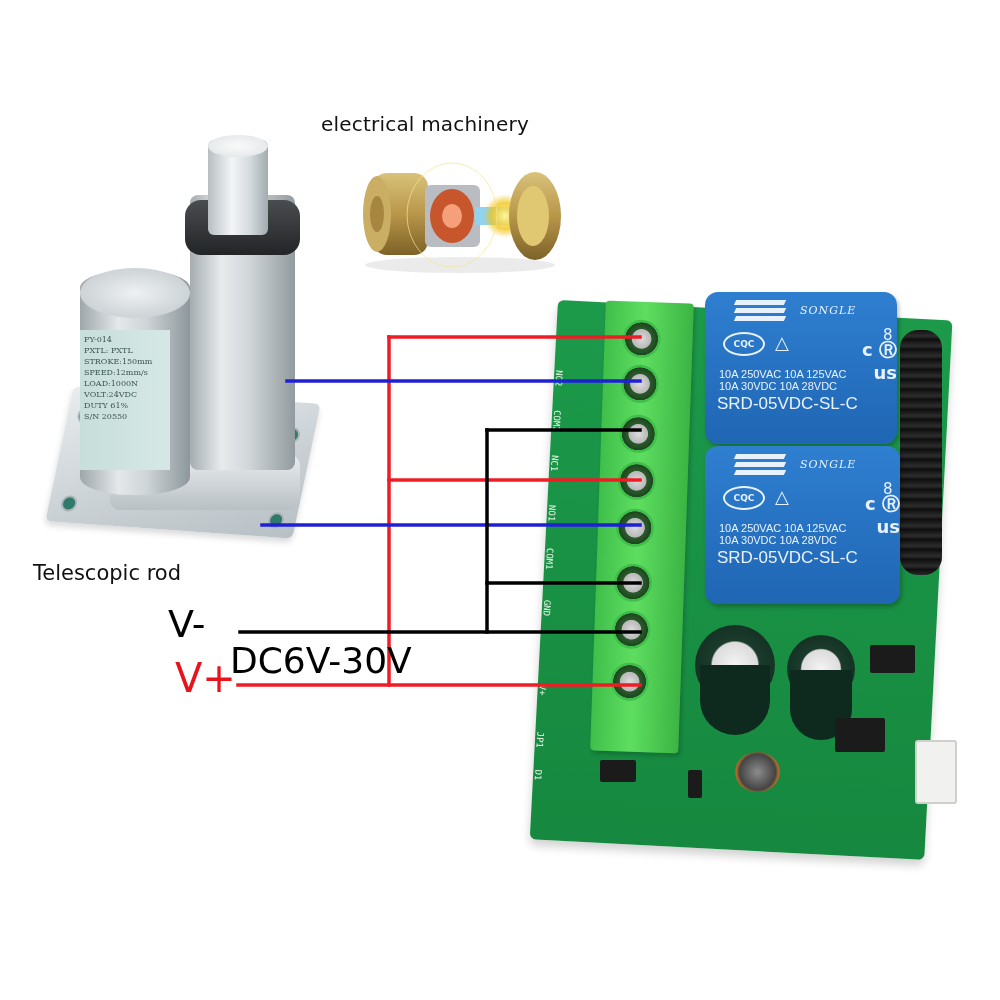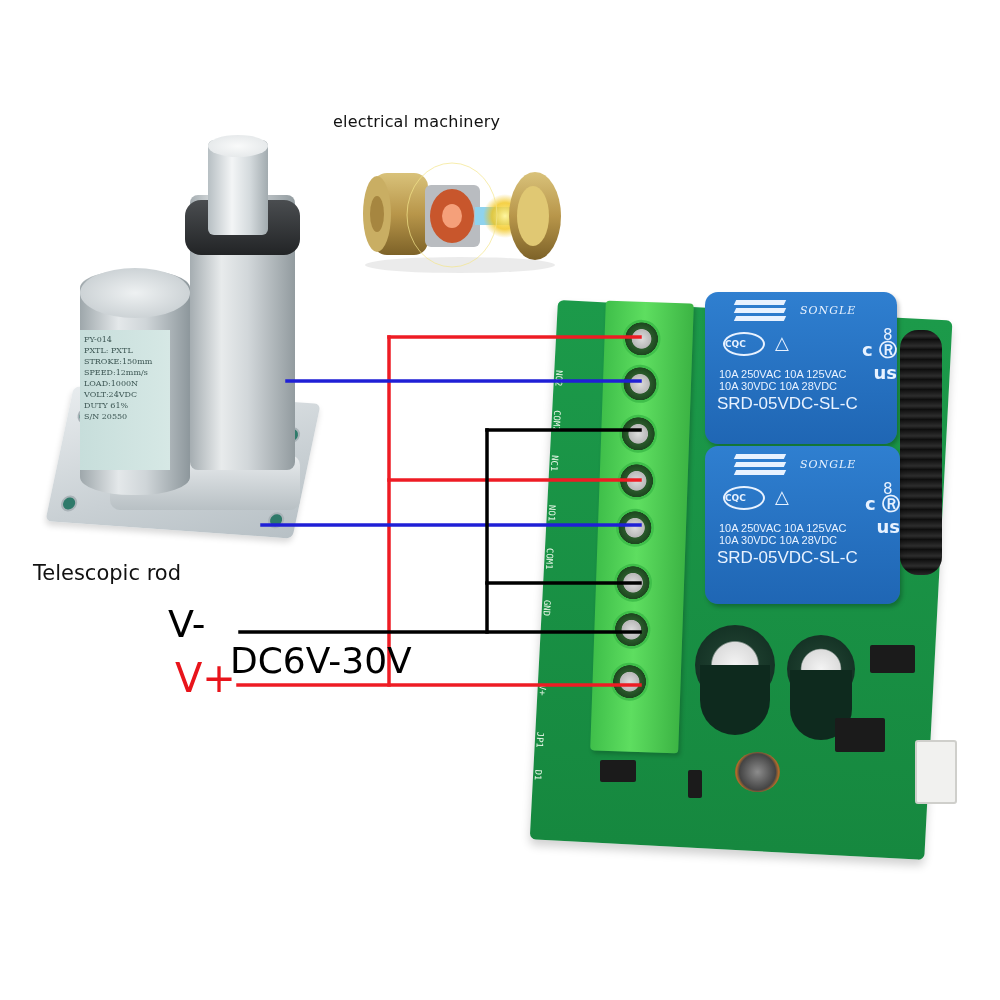--- a/index.html
+++ b/index.html
@@ -1,19 +1,19 @@
 <!DOCTYPE html>
 <html><head>
 <meta charset="utf-8">
 <style>
   html,body{margin:0;padding:0;background:#fff;}
   body{width:1000px;height:1000px;position:relative;overflow:hidden;font-family:"DejaVu Sans","Liberation Sans",sans-serif;}
   .abs{position:absolute;}
   .label{color:#111;white-space:nowrap;}
-  #lbl-machinery{left:333px;top:112px;font-size:16px;letter-spacing:0.2px;}
+  #lbl-machinery{left:321px;top:112px;font-size:20px;letter-spacing:0.2px;}
   #lbl-telescopic{left:33px;top:561px;font-size:21px;}
   #lbl-vminus{left:168px;top:602px;font-size:38px;color:#000;}
   #lbl-vplus{left:175px;top:655px;font-size:40px;color:#e8141b;}
   #lbl-dc{left:230px;top:640px;font-size:36px;color:#000;}
 
   
   .plate{left:58px;top:395px;width:250px;height:135px;background:linear-gradient(160deg,#e8ecee,#c9d0d4 60%,#b7c0c5);transform:skewX(-8deg) rotate(4deg);border-radius:6px;box-shadow:0 4px 6px rgba(0,0,0,.15);}
   .hole{width:12px;height:12px;border-radius:50%;background:#2f7a6a;border:2px solid #aab3b8;}
   .motor{left:80px;top:270px;width:110px;height:225px;background:linear-gradient(90deg,#9ea7ab,#e4e8ea 35%,#cfd5d8 60%,#8d979c);border-radius:52px/18px;}
   .motor-cap{left:80px;top:268px;width:110px;height:50px;border-radius:55px/25px;background:radial-gradient(ellipse at 50% 50%,#eef1f2,#cdd3d6 70%,#a9b1b5);}
@@ -27,21 +27,21 @@
   
   .mach{left:355px;top:155px;width:215px;height:120px;}
 
   
   .pcb{left:558px;top:300px;width:395px;height:540px;background:linear-gradient(180deg,#1c9a4a,#16883f);transform:rotate(3deg);transform-origin:0 0;border-radius:6px;box-shadow:0 6px 10px rgba(0,0,0,.18);}
   .silk{position:absolute;left:10px;font-family:"DejaVu Sans Mono",monospace;font-size:9px;color:#e6f5e6;transform:rotate(90deg);transform-origin:left top;}
   .term-block{left:598px;top:302px;width:88px;height:450px;background:linear-gradient(90deg,#3fbf4a,#5ede60 45%,#3cb444);border-radius:4px;transform:rotate(2deg);box-shadow:2px 3px 4px rgba(0,0,0,.2);}
   .screw{position:absolute;left:18px;width:38px;height:38px;border-radius:50%;background:radial-gradient(circle,#dcdcdc 0,#b9b9b9 35%,#2a5a2b 38%,#1d471f 60%,#3fbf4a 62%);}
   .relay{background:linear-gradient(180deg,#2f7fd0,#1f66b4);border-radius:13px;color:#e8f2ff;box-shadow:2px 3px 4px rgba(0,0,0,.25);}
   .relay .brand{position:absolute;left:95px;top:12px;font-family:"DejaVu Serif",serif;font-style:italic;font-size:11px;letter-spacing:1px;}
-  .relay .cqc{position:absolute;left:18px;top:40px;width:38px;height:20px;border:2px solid #e8f2ff;border-radius:50%;font-size:9px;text-align:left;line-height:20px;font-weight:bold;}
+  .relay .cqc{position:absolute;left:18px;top:40px;width:38px;height:20px;border:2px solid #e8f2ff;border-radius:50%;font-size:9px;text-align:center;line-height:20px;font-weight:bold;}
   .relay .tri{position:absolute;left:70px;top:40px;font-size:18px;}
   .relay .ul{position:absolute;left:135px;top:46px;font-size:18px;font-weight:bold;text-align:right;}
   .relay .eight{position:absolute;left:178px;top:36px;font-size:15px;line-height:14px;text-align:center;}
   .relay .specs{position:absolute;left:14px;top:76px;font-family:Liberation Sans, sans-serif;font-size:11px;line-height:12px;}
   .relay .model{position:absolute;left:12px;top:102px;font-family:"Liberation Sans",sans-serif;font-size:17px;}
   .logo-bars{position:absolute;left:30px;top:8px;width:50px;height:26px;}
   .logo-bars i{display:block;height:5px;background:#e8f2ff;margin-bottom:3px;transform:skewX(-25deg);}
   .antenna{left:900px;top:330px;width:42px;height:245px;border-radius:18px;background:repeating-linear-gradient(180deg,#111 0,#2d2d2d 6px,#0a0a0a 10px);}
   .cap{border-radius:50%;background:radial-gradient(circle,#f4f4f4 0,#dcdcdc 40%,#1b3b2c 43%,#0e2a1e 100%);}
   .chip{background:#1b1b1b;border-radius:2px;}

